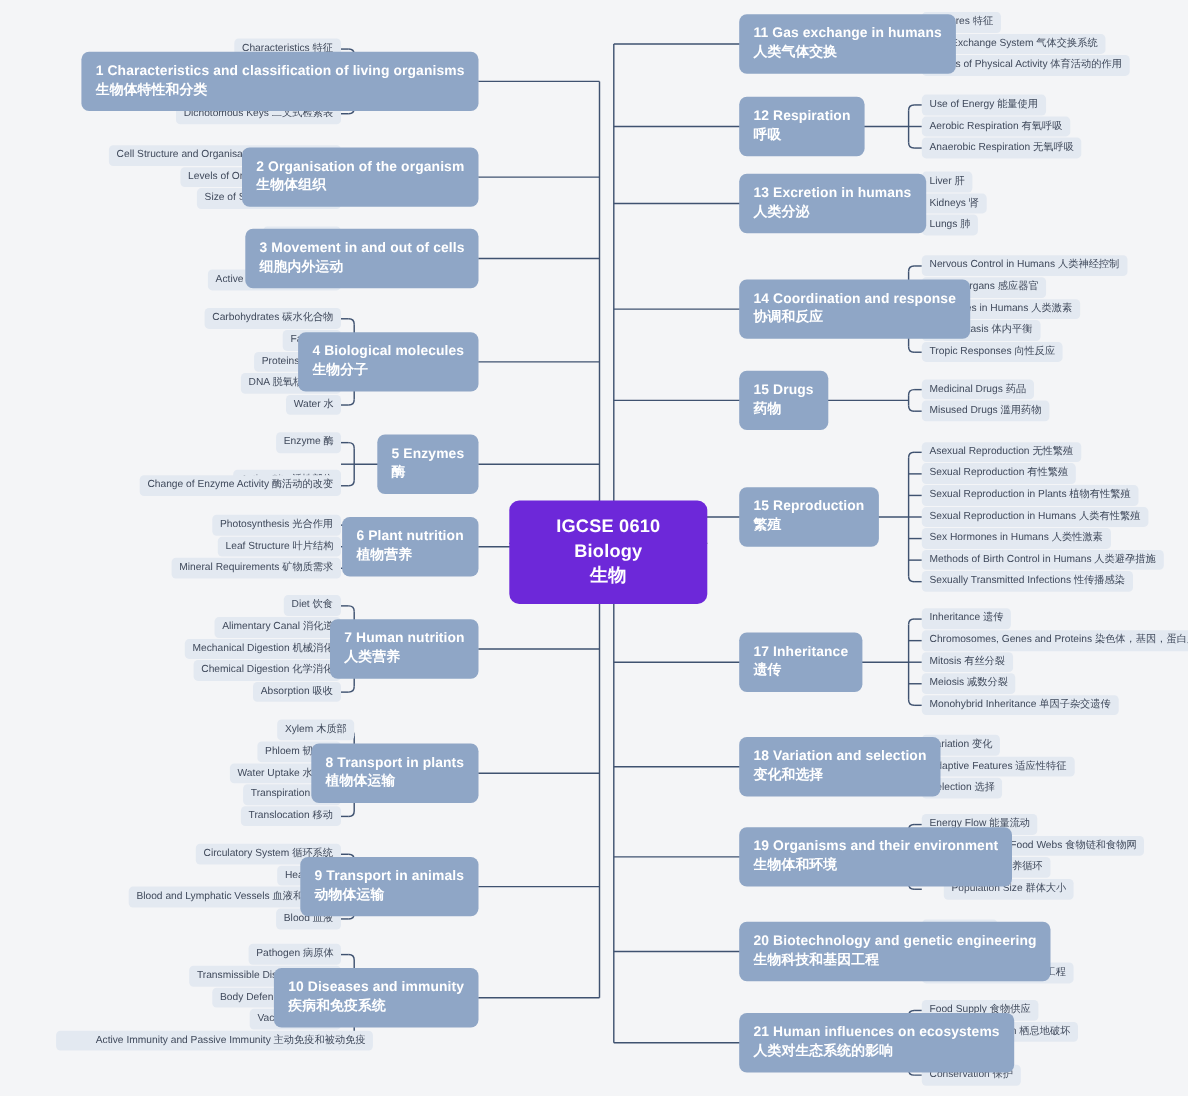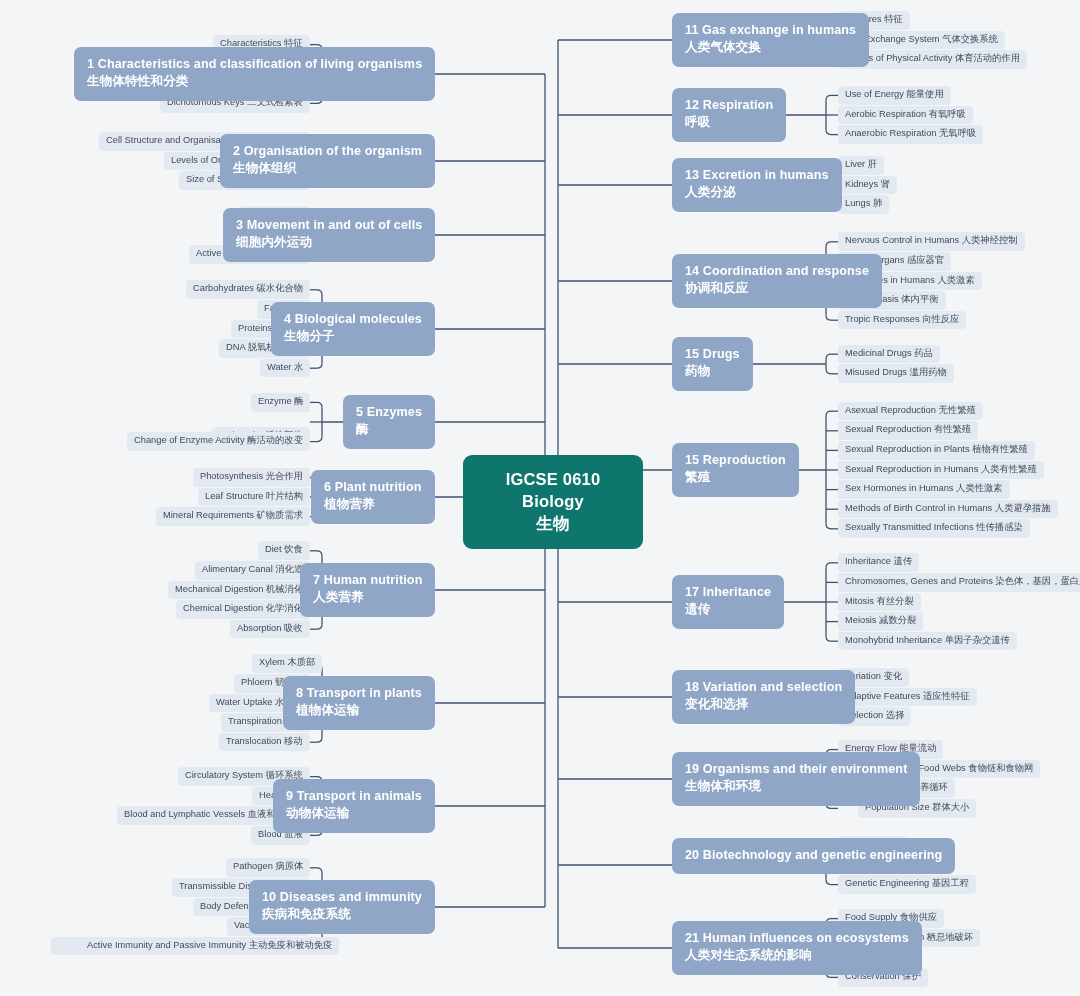--- a/index.html
+++ b/index.html
@@ -17,21 +17,21 @@
   svg.wires {
     position: absolute; left: 0; top: 0;
     width: 1080px; height: 996px;
     pointer-events: none;
   }
   svg.wires path { fill: none; stroke: #3f5270; stroke-width: 1.3; }
 
   
   .center-node {
     position: absolute;
-    background: #0f766e;
+    background: #6d28d9;
     color: #ffffff;
     border-radius: 9px;
     text-align: center;
     padding: 13px 22px 15px;
     line-height: 1.34;
     font-size: 16.5px;
     font-weight: 700;
     letter-spacing: .2px;
     z-index: 5;
   }
@@ -361,21 +361,21 @@
       <div class="leaf right" style="top: 631.7px; left: 838px;">Monohybrid Inheritance 单因子杂交遗传</div>
       <div class="topic" style="top: 669.5px; left: 672px;"><span>18 Variation and selection</span><span class="t-sub">变化和选择</span></div>
       <div class="leaf right" style="top: 667.9px; left: 838px;">Variation 变化</div>
       <div class="leaf right" style="top: 687.5px; left: 838px;">Adaptive Features 适应性特征</div>
       <div class="leaf right" style="top: 707.1px; left: 838px;">Selection 选择</div>
       <div class="topic" style="top: 751.5px; left: 672px;"><span>19 Organisms and their environment</span><span class="t-sub">生物体和环境</span></div>
       <div class="leaf right" style="top: 740.1px; left: 838px;">Energy Flow 能量流动</div>
       <div class="leaf right" style="top: 759.7px; left: 838px;">Food Chains and Food Webs 食物链和食物网</div>
       <div class="leaf right" style="top: 779.3px; left: 838px;">Nutrient Cycles 营养循环</div>
       <div class="leaf right" style="top: 798.9px; left: 838px; margin-left: 20px;">Population Size 群体大小</div>
-      <div class="topic" style="top: 837.5px; left: 672px;"><span>20 Biotechnology and genetic engineering</span></div>
+      <div class="topic" style="top: 837.5px; left: 672px;"><span>20 Biotechnology and genetic engineering</span><span class="t-sub">生物科技和基因工程</span></div>
       <div class="leaf right" style="top: 835.9px; left: 838px;">Bacteria 细菌</div>
       <div class="leaf right" style="top: 855.5px; left: 838px;">Biotechnology 生物技术</div>
       <div class="leaf right" style="top: 875.1px; left: 838px;">Genetic Engineering 基因工程</div>
       <div class="topic" style="top: 920.5px; left: 672px;"><span>21 Human influences on ecosystems</span><span class="t-sub">人类对生态系统的影响</span></div>
       <div class="leaf right" style="top: 909.1px; left: 838px;">Food Supply 食物供应</div>
       <div class="leaf right" style="top: 928.7px; left: 838px;">Habitat Destruction 栖息地破坏</div>
       <div class="leaf right" style="top: 948.3px; left: 838px;">Pollution 污染</div>
       <div class="leaf right" style="top: 967.9px; left: 838px;">Conservation 保护</div>
     </div>
 </div>

